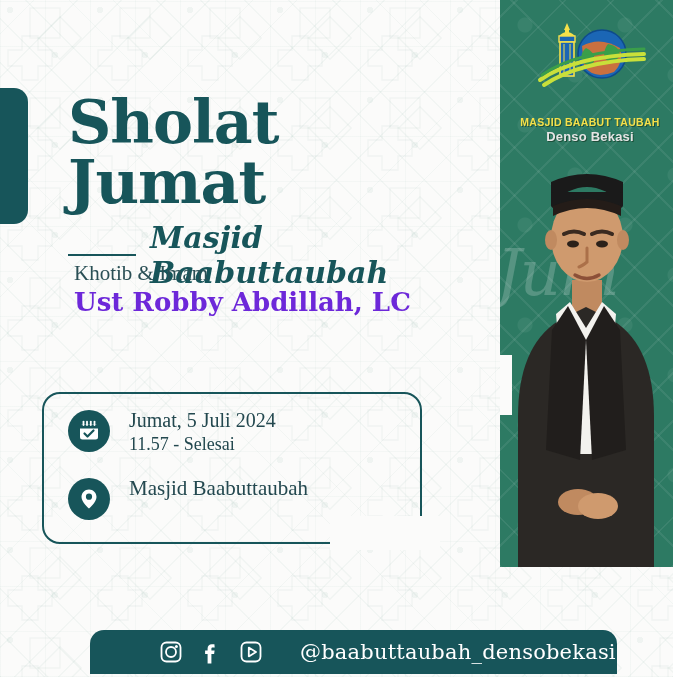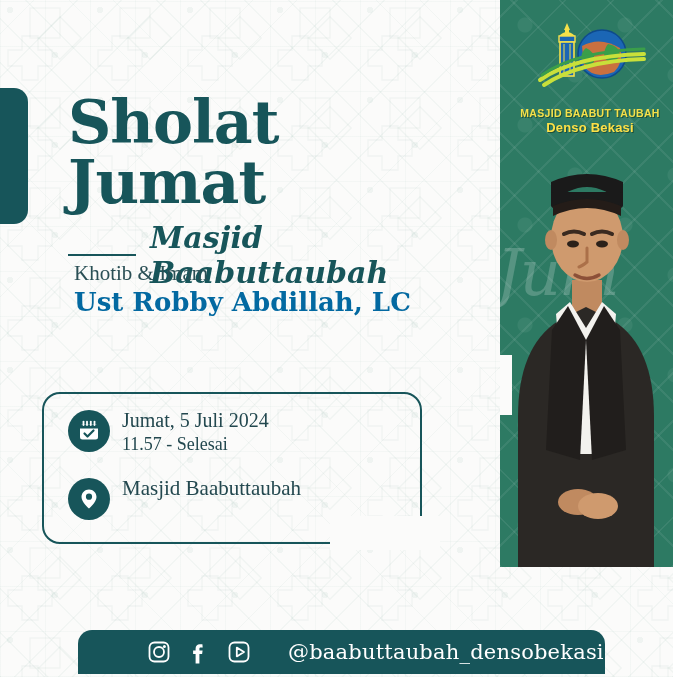--- a/index.html
+++ b/index.html
@@ -89,27 +89,27 @@
     width: 140px;
     text-align: center;
   }
   .logo-title {
     font-family: "Liberation Sans", sans-serif;
     font-weight: bold;
     font-size: 10.5px;
     color: #f5e04a;
     letter-spacing: 0.3px;
     text-shadow: 1px 1px 0 #1d4f3a;
-    margin-top: 1px;
+    margin-top: 10px;
   }
   .logo-sub {
     font-family: "Liberation Sans", sans-serif;
     font-weight: bold;
     font-size: 13px;
-    color: #fde047;
+    color: #e5e5e5;
     letter-spacing: 0.2px;
     text-shadow: 1px 1px 0 #1d4f3a;
     margin-top: 1px;
   }
 
   
   .person {
     position: absolute;
     left: 0;
     top: 130px;
@@ -174,21 +174,21 @@
     font-family: "Liberation Serif", serif;
     font-size: 21px;
     color: #2a4f55;
     line-height: 1.25;
     margin-top: 24px;
   }
   .meta-value {
     font-family: "DejaVu Serif", serif;
     font-weight: bold;
     font-size: 26px;
-    color: #0369a1;
+    color: #6d28d9;
     line-height: 1.2;
     margin-top: 1px;
   }
   .meta-block-2 { margin-top: 24px; }
   .meta-value-sm {
     font-family: "DejaVu Serif", serif;
     font-weight: bold;
     font-size: 21px;
     color: #17555a;
     margin-top: 1px;
@@ -215,21 +215,21 @@
   }
   .info-rows {
     position: absolute;
     left: 68px;
     top: 408px;
     width: 330px;
   }
   .info-row {
     display: flex;
     align-items: flex-start;
-    gap: 12px;
+    gap: 19px;
   }
   .info-row + .info-row { margin-top: 20px; }
   .info-icon {
     flex: 0 0 auto;
     width: 42px;
     height: 42px;
     border-radius: 50%;
     background: #17555a;
     display: flex;
     align-items: center;
@@ -258,21 +258,21 @@
     font-family: "Liberation Serif", serif;
     font-size: 15px;
     color: #23484f;
     line-height: 1.3;
     margin-top: 1px;
   }
 
   
   .footer-bar {
     position: absolute;
-    left: 78px;
+    left: 90px;
     top: 630px;
     width: 527px;
     height: 44px;
     background: #17555a;
     border-radius: 14px 14px 0 0;
     display: flex;
     align-items: center;
     padding-left: 68px;
     box-sizing: border-box;
     gap: 14px;

